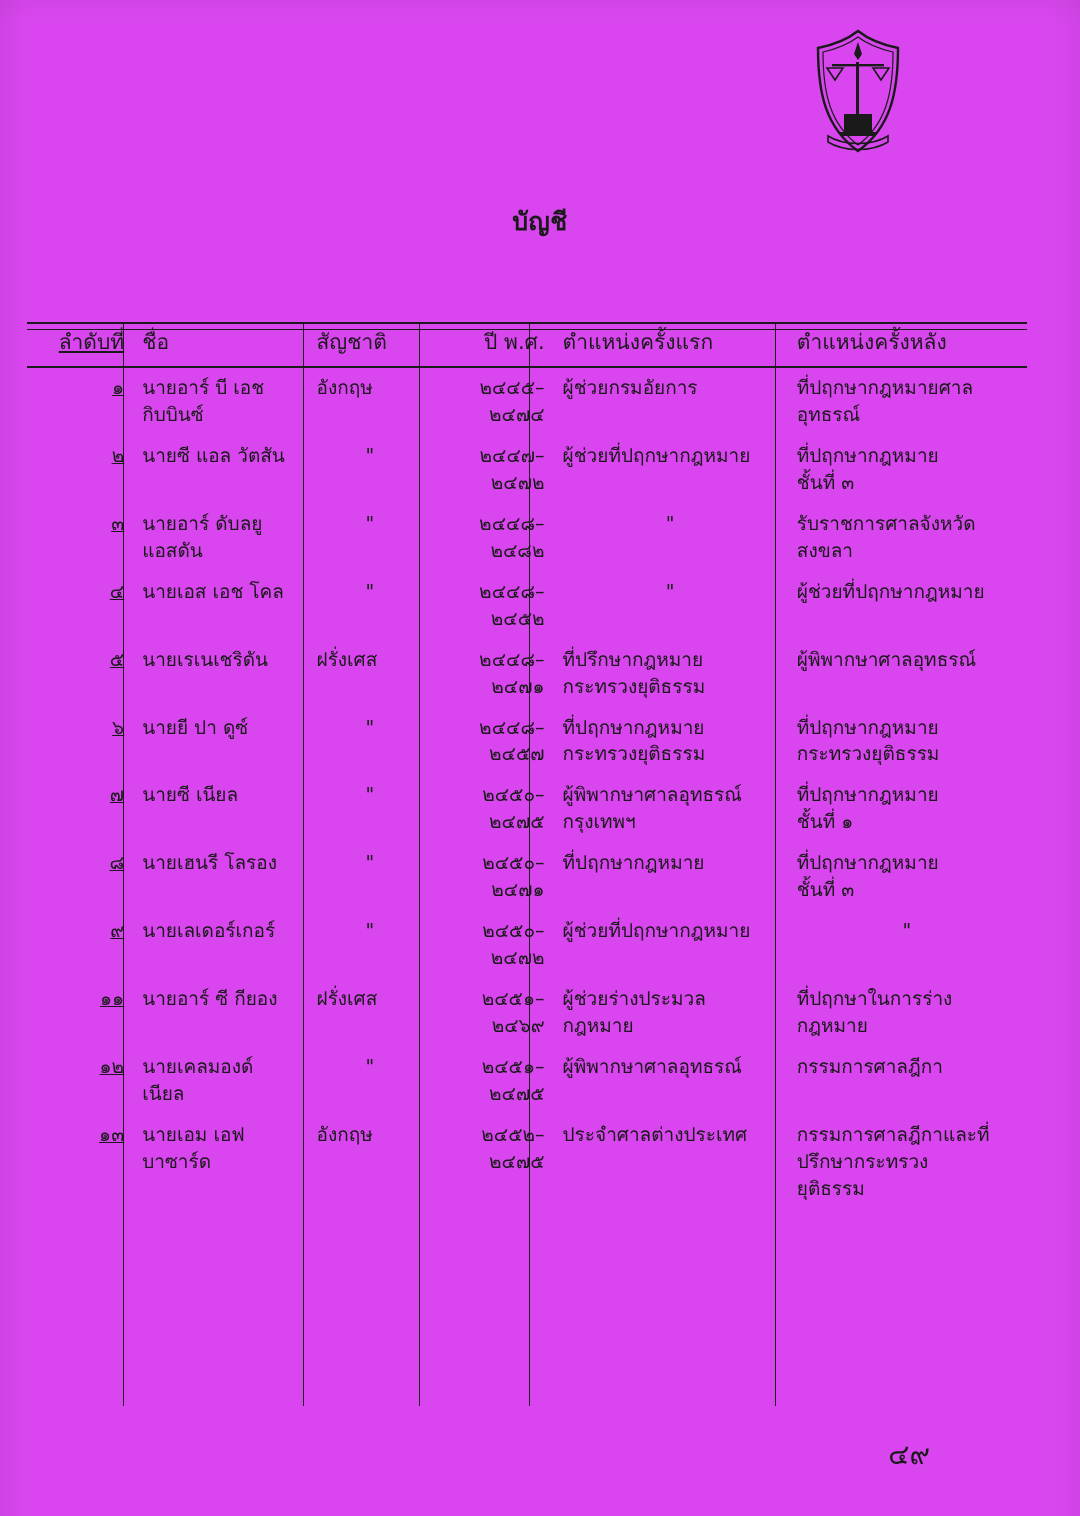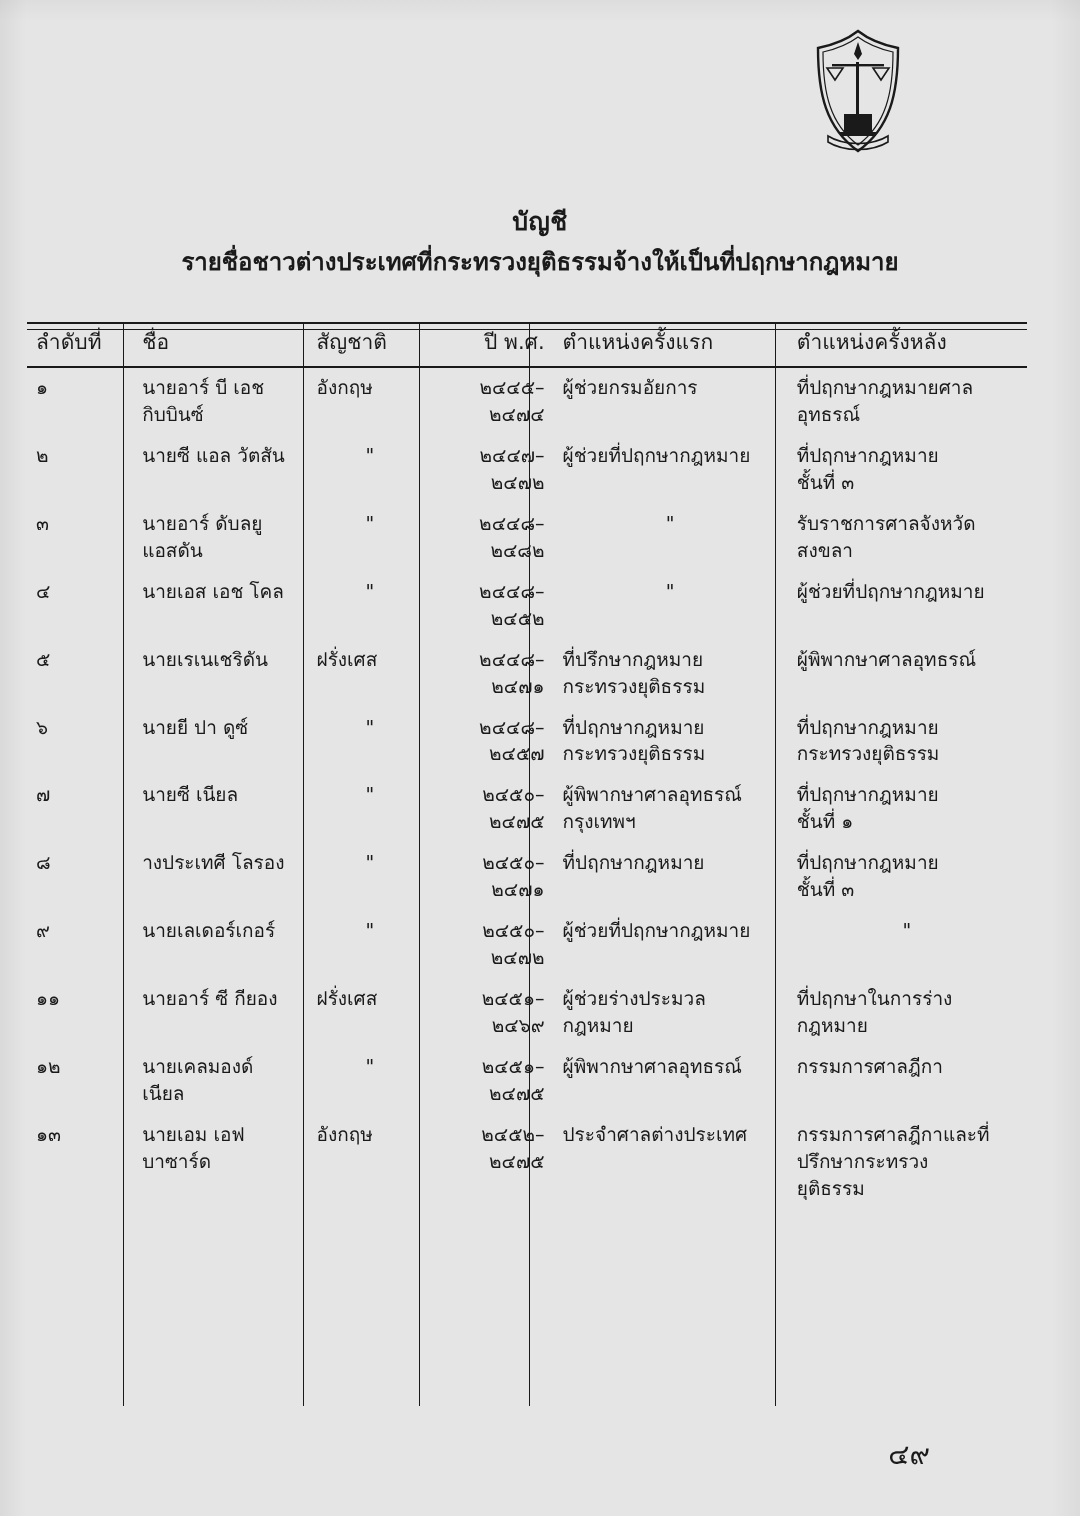--- a/index.html
+++ b/index.html
@@ -11,21 +11,21 @@
     width: 1080px;
     height: 1516px;
     font-family: "DejaVu Sans", sans-serif;
     color: #1a1a1a;
     position: relative;
     overflow: hidden;
   }
   .page {
     position: absolute;
     inset: 0;
-    background: #e5e5e5;
+    background: #d946ef;
   }
   
   .page::before {
     content: "";
     position: absolute;
     inset: 0;
     background:
       linear-gradient(to right, rgba(0,0,0,0.05) 0px, rgba(0,0,0,0.0) 26px),
       linear-gradient(to left, rgba(0,0,0,0.045) 0px, rgba(0,0,0,0.0) 30px),
       linear-gradient(to bottom, rgba(0,0,0,0.035) 0px, rgba(0,0,0,0.0) 22px);
@@ -93,21 +93,21 @@
   }
   tbody td {
     border: none;
   }
   
   .vline {
     position: absolute;
     width: 0;
     border-left: 1.6px solid #1a1a1a;
   }
-  .col-no     { width: 96px;  text-align: left; }
+  .col-no     { width: 96px;  text-align: right; text-decoration: underline; }
   .col-name   { width: 180px; }
   .col-nation { width: 116px; }
   .col-year   { width: 110px; text-align: right; }
   .col-first  { width: 246px; }
   .col-later  { width: 252px; }
   .dq { text-align: center; letter-spacing: 1px; }
   .page-number {
     position: absolute;
     top: 1432px;
     left: 0;
@@ -141,21 +141,20 @@
       <rect x="30" y="104" width="36" height="4" fill="#1a1a1a"></rect>
 
       <path d="M48 14 L52 26 L48 32 L44 26 Z" fill="#1a1a1a"></path>
 
       <path d="M18 108 C34 118 62 118 78 108 L78 114 C62 124 34 124 18 114 Z" fill="none" stroke="#1a1a1a" stroke-width="1.6"></path>
     </svg>
   </div>
 
   <div class="titles">
     <div class="title-main">บัญชี</div>
-    <div class="title-sub">รายชื่อชาวต่างประเทศที่กระทรวงยุติธรรมจ้างให้เป็นที่ปฤกษากฎหมาย</div>
   </div>
 
   <div class="hdr-top-line"></div>
   <table class="ledger">
     <thead>
       <tr>
         <th class="col-no">ลำดับที่</th>
         <th class="col-name">ชื่อ</th>
         <th class="col-nation">สัญชาติ</th>
         <th class="col-year">ปี พ.ศ.</th>
@@ -215,21 +214,21 @@
         <tr>
           <td class="col-no">๗</td>
           <td class="col-name">นายซี เนียล</td>
           <td class="col-nation dq">"</td>
           <td class="col-year">๒๔๕๐–<br>๒๔๗๕</td>
           <td class="col-first">ผู้พิพากษาศาลอุทธรณ์<br>กรุงเทพฯ</td>
           <td class="col-later">ที่ปฤกษากฎหมาย<br>ชั้นที่ ๑</td>
         </tr>
         <tr>
           <td class="col-no">๘</td>
-          <td class="col-name">างประเทศี โลรอง</td>
+          <td class="col-name">นายเฮนรี โลรอง</td>
           <td class="col-nation dq">"</td>
           <td class="col-year">๒๔๕๐–<br>๒๔๗๑</td>
           <td class="col-first">ที่ปฤกษากฎหมาย</td>
           <td class="col-later">ที่ปฤกษากฎหมาย<br>ชั้นที่ ๓</td>
         </tr>
         <tr>
           <td class="col-no">๙</td>
           <td class="col-name">นายเลเดอร์เกอร์</td>
           <td class="col-nation dq">"</td>
           <td class="col-year">๒๔๕๐–<br>๒๔๗๒</td>

